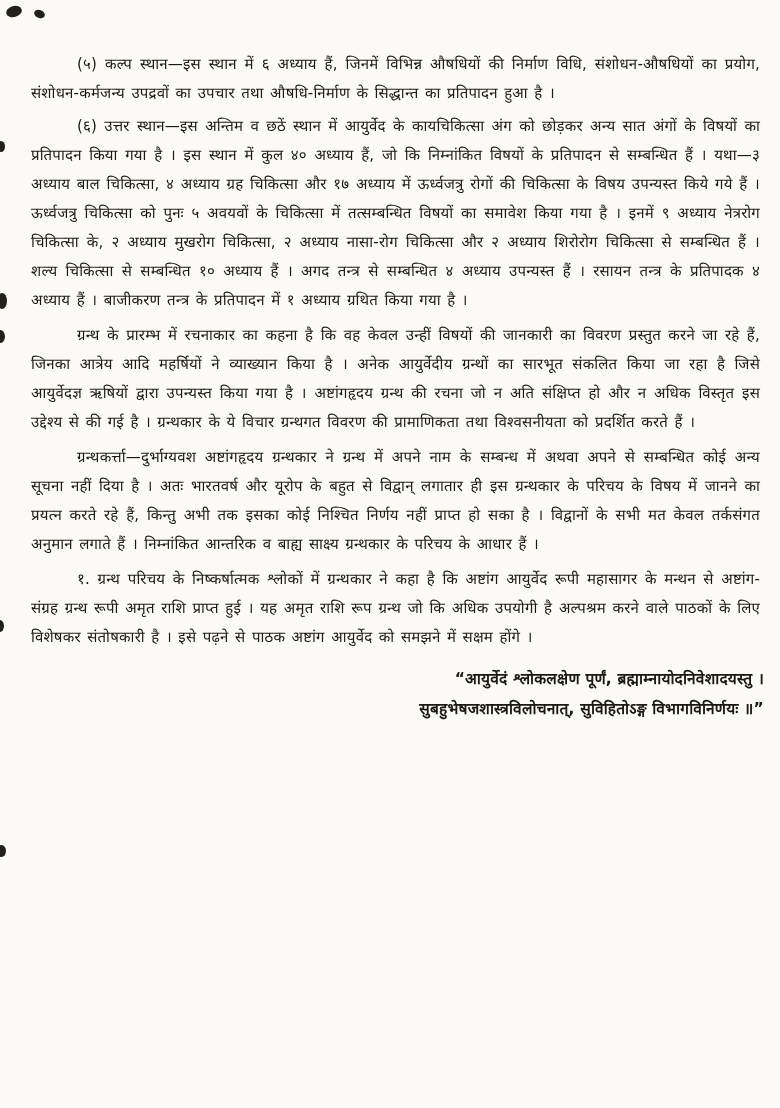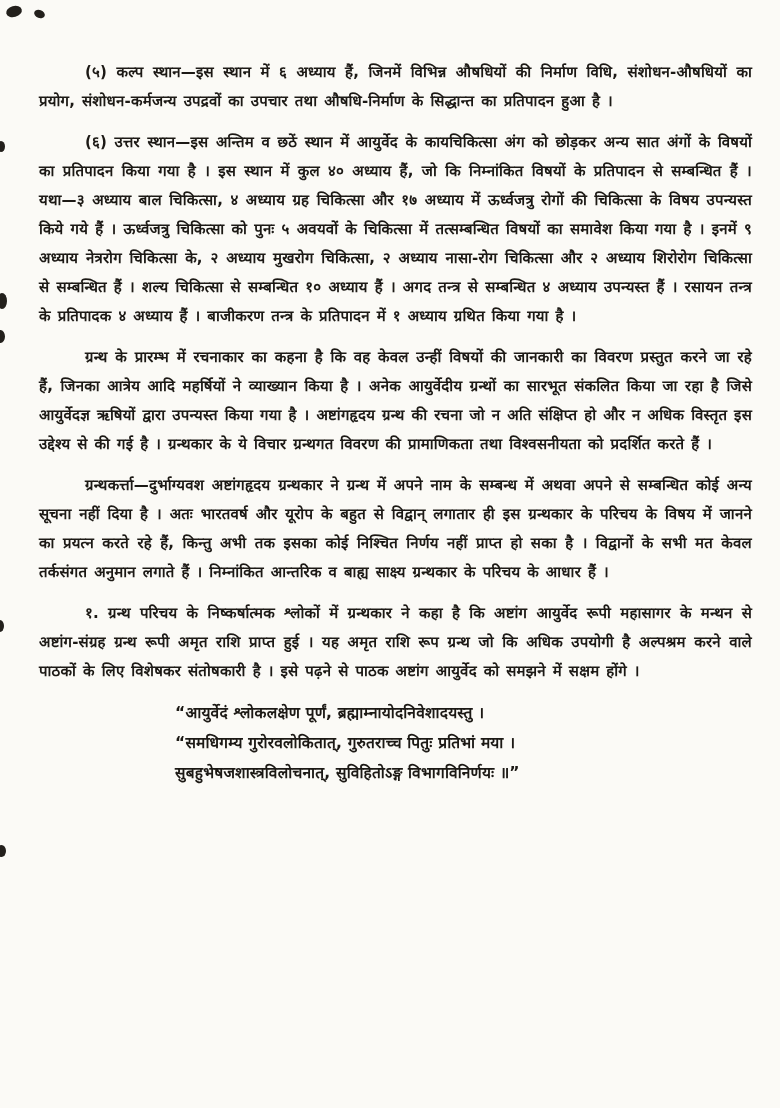--- a/index.html
+++ b/index.html
@@ -17,42 +17,42 @@
     color: #1c1915;
     font-family: "DejaVu Sans", sans-serif;
   }
   .content {
     position: absolute;
     top: 46px;
     left: 27px;
     right: 16px;
   }
   p.body-par {
-    margin: 12px;
+    margin: 4px;
     font-size: 15px;
     line-height: 29px;
-    font-weight: 700;
+    font-weight: 400;
     text-align: justify;
     text-indent: 46px;
     letter-spacing: 0.2px;
     word-spacing: 1.5px;
   }
   p.body-par.gap {
     margin-top: 6px;
   }
   .verses {
     margin: 12px 0 0 148px;
   }
   .verse-line {
     margin: 0;
     font-size: 15.5px;
     line-height: 30px;
     font-weight: 700;
     letter-spacing: 0.2px;
-    text-align: left;
+    text-align: right;
   }
   
   .speck {
     position: absolute;
     background: #23201c;
     border-radius: 50%;
   }
   .speck.s1 { left: 6px;  top: 6px;   width: 16px; height: 11px; transform: rotate(-15deg); }
   .speck.s2 { left: 34px; top: 10px;  width: 11px; height: 8px;  transform: rotate(20deg); }
   .speck.s3 { left: -3px; top: 293px; width: 10px; height: 16px; }
@@ -83,18 +83,17 @@
 
     <p class="body-par gap">ग्रन्थ के प्रारम्भ में रचनाकार का कहना है कि वह केवल उन्हीं विषयों की जानकारी का विवरण प्रस्तुत करने जा रहे हैं, जिनका आत्रेय आदि महर्षियों ने व्याख्यान किया है । अनेक आयुर्वेदीय ग्रन्थों का सारभूत संकलित किया जा रहा है जिसे आयुर्वेदज्ञ ऋषियों द्वारा उपन्यस्त किया गया है । अष्टांगहृदय ग्रन्थ की रचना जो न अति संक्षिप्त हो और न अधिक विस्तृत इस उद्देश्य से की गई है । ग्रन्थकार के ये विचार ग्रन्थगत विवरण की प्रामाणिकता तथा विश्वसनीयता को प्रदर्शित करते हैं ।</p>
 
     <p class="body-par gap">ग्रन्थकर्त्ता—दुर्भाग्यवश अष्टांगहृदय ग्रन्थकार ने ग्रन्थ में अपने नाम के सम्बन्ध में अथवा अपने से सम्बन्धित कोई अन्य सूचना नहीं दिया है ।  अतः भारतवर्ष और यूरोप के बहुत से विद्वान् लगातार ही इस ग्रन्थकार के परिचय के विषय में जानने का प्रयत्न करते रहे हैं, किन्तु अभी तक इसका कोई निश्चित निर्णय नहीं प्राप्त हो सका है । विद्वानों के सभी मत केवल तर्कसंगत अनुमान लगाते हैं । निम्नांकित आन्तरिक व बाह्य साक्ष्य ग्रन्थकार के परिचय के आधार हैं ।</p>
 
     <p class="body-par gap">१. ग्रन्थ परिचय के निष्कर्षात्मक श्लोकों में ग्रन्थकार ने कहा है कि अष्टांग आयुर्वेद रूपी महासागर के मन्थन से अष्टांग-संग्रह ग्रन्थ रूपी अमृत राशि प्राप्त हुई । यह अमृत राशि रूप ग्रन्थ जो कि अधिक उपयोगी है अल्पश्रम करने वाले पाठकों के लिए विशेषकर संतोषकारी है ।  इसे पढ़ने से पाठक अष्टांग आयुर्वेद को समझने में सक्षम होंगे ।</p>
 
 
     <div class="verses">
       <p class="verse-line">“आयुर्वेदं श्लोकलक्षेण पूर्णं,  ब्रह्माम्नायोदनिवेशादयस्तु ।</p>
-      <p class="verse-line">“समधिगम्य गुरोरवलोकितात्, गुरुतराच्च पितुः प्रतिभां मया ।</p>
       <p class="verse-line">सुबहुभेषजशास्त्रविलोचनात्, सुविहितोऽङ्ग विभागविनिर्णयः ॥”</p>
     </div>
 
   </div>
 </div>
 
 </body></html>

